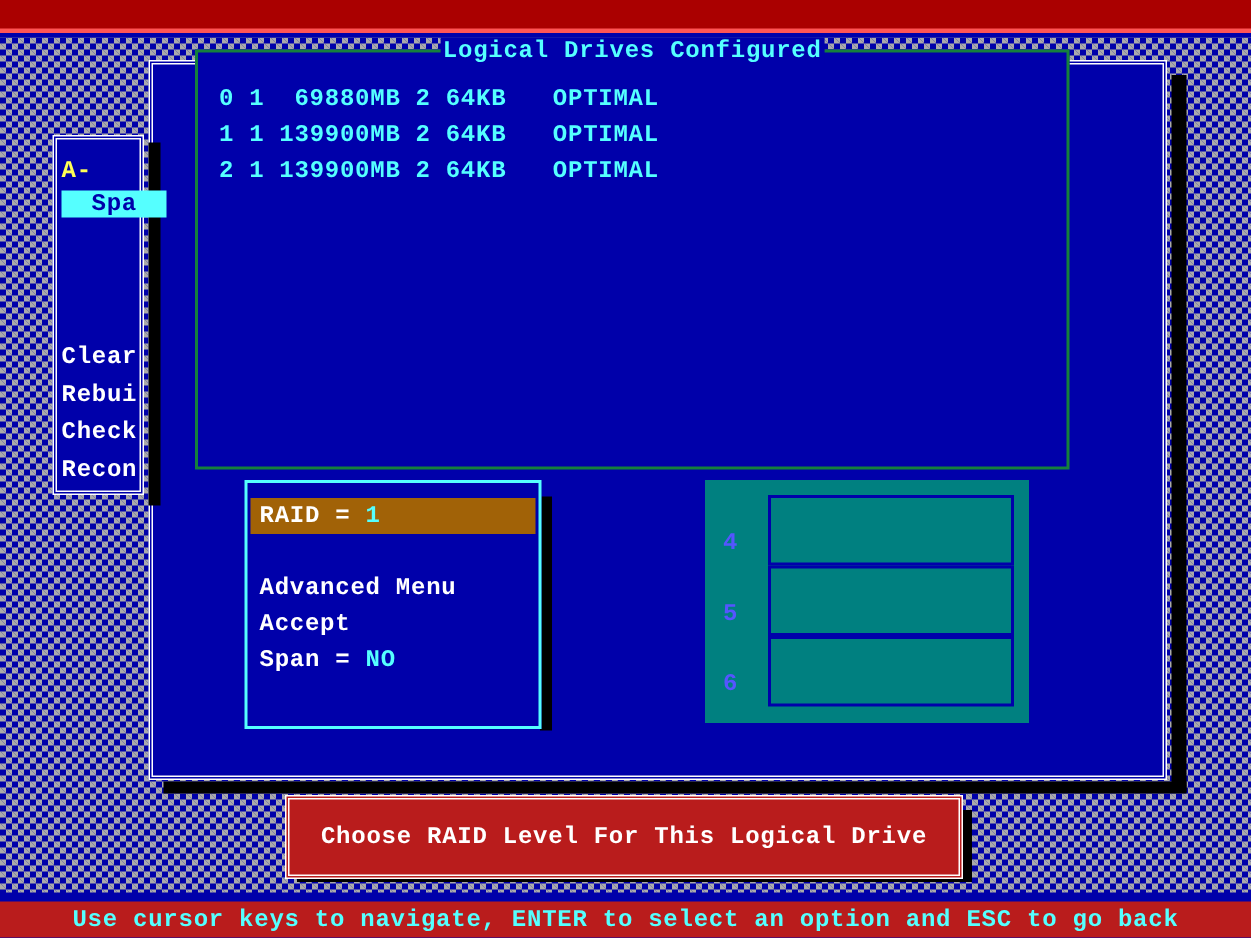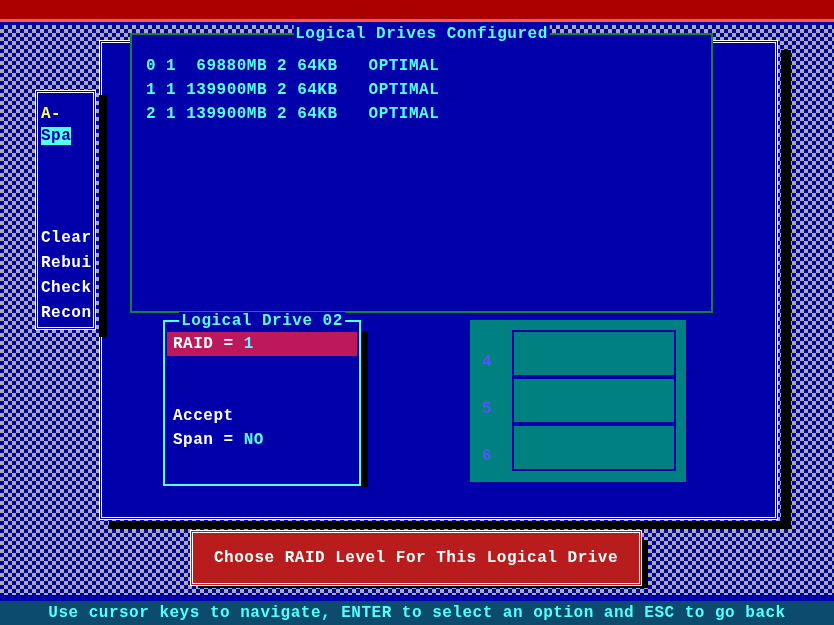--- a/index.html
+++ b/index.html
@@ -54,21 +54,21 @@
     top: -10px;
     left: 50%;
     transform: translateX(-50%);
     background: #0000AA;
     color: #55FFFF;
     padding: 0 2px;
     white-space: nowrap;
   }
 
   .side-a  { position: absolute; left: 41px; top: 105px; color: #FFFF55; }
-  .side-spa{ position: absolute; left: 41px; top: 127px; background: #55FFFF; color: #0000AA; padding: 0 0; }
+  .side-spa{ position: absolute; left: 41px; top: 127px; background: #55FFFF; color: #0000AA; padding: 0 20px; }
   .side-list { position: absolute; left: 41px; top: 226px; line-height: 25px; }
 
   .table {
     position: absolute;
     left: 8px;
     top: 18px;
     right: 8px;
   }
   .table td, .table th {
     padding: 2px 4px;
@@ -76,21 +76,21 @@
     font-weight: bold;
   }
   .table th { color: #FFFF55; }
   .table td { color: #55FFFF; }
   .table .state { padding-left: 25px; text-align: left; }
 
   .ld-panel { position: absolute; left: 163px; top: 320px; width: 194px; height: 162px; border: 2px solid #55FFFF; background: #0000AA; }
   .ld-title { left: 50%; }
   .ld-content { padding: 10px 8px 8px 8px; line-height: 24px; }
   .ld-row { white-space: pre; }
-  .ld-highlight { background: #be185d; color: #0000AA; display: block; padding-left: 0; margin: 0 -6px; text-indent: 6px; }
+  .ld-highlight { background: #a16207; color: #0000AA; display: block; padding-left: 0; margin: 0 -6px; text-indent: 6px; }
   .val-cyan { color: #55FFFF; }
   .val-white{ color: #FFFFFF; }
 
   .device-box { position: absolute; left: 470px; top: 320px; width: 216px; height: 162px; background: #008080; }
   .dev-grid { position: absolute; left: 42px; top: 10px; width: 164px; height: 141px; }
   .dev-cell { box-sizing: border-box; border: 2px solid #0000AA; height: 47px; width: 164px; }
   .dev-num  { position: absolute; left: 12px; color: #5555FF; }
 
   .prompt-box {
     position: absolute;
@@ -103,21 +103,21 @@
     display: flex;
     align-items: center;
     justify-content: center;
   }
 
   .bottom {
     position: absolute;
     left: 0; right: 0; bottom: 0;
     height: 24px;
     line-height: 24px;
-    background: #0c4a6e;
+    background: #b91c1c;
     color: #55FFFF;
     text-align: center;
     white-space: pre;
   }
 
   .side-shadow  { left: 99px;  top: 95px; width: 8px; height: 242px; }
   .main-shadow-r{ left: 781px; top: 50px; width: 10px; height: 478px; }
   .main-shadow-b{ left: 109px; top: 521px; width: 682px; height: 8px; }
   .ld-shadow    { left: 360px; top: 331px; width: 8px; height: 156px;}
   .prompt-shadow-r{ left:640px; top:540px; width:8px; height:44px;}
@@ -175,25 +175,24 @@
       <td>2</td>
       <td>64KB</td>
       <td class="state">OPTIMAL</td>
     </tr>
   </tbody>
     </table>
 </div>
 
 <div class="shadow ld-shadow"></div>
 <div class="ld-panel">
-  <div class="ld-title">Logical Drive 02</div>
   <div class="ld-content">
     <span class="ld-row ld-highlight"><span class="val-white">RAID = </span><span style="color:#55FFFF">1</span></span>
     <br>
-    <br>
+    <span class="ld-row">Advanced Menu</span><br>
     <span class="ld-row">Accept</span><br>
     <span class="ld-row"><span class="val-white">Span = </span><span class="val-cyan">NO</span></span>
   </div>
 </div>
 
 <div class="device-box">
   <div class="dev-num" style="top:33px">4</div>
   <div class="dev-num" style="top:80px">5</div>
   <div class="dev-num" style="top:127px">6</div>
   <div class="dev-grid">

